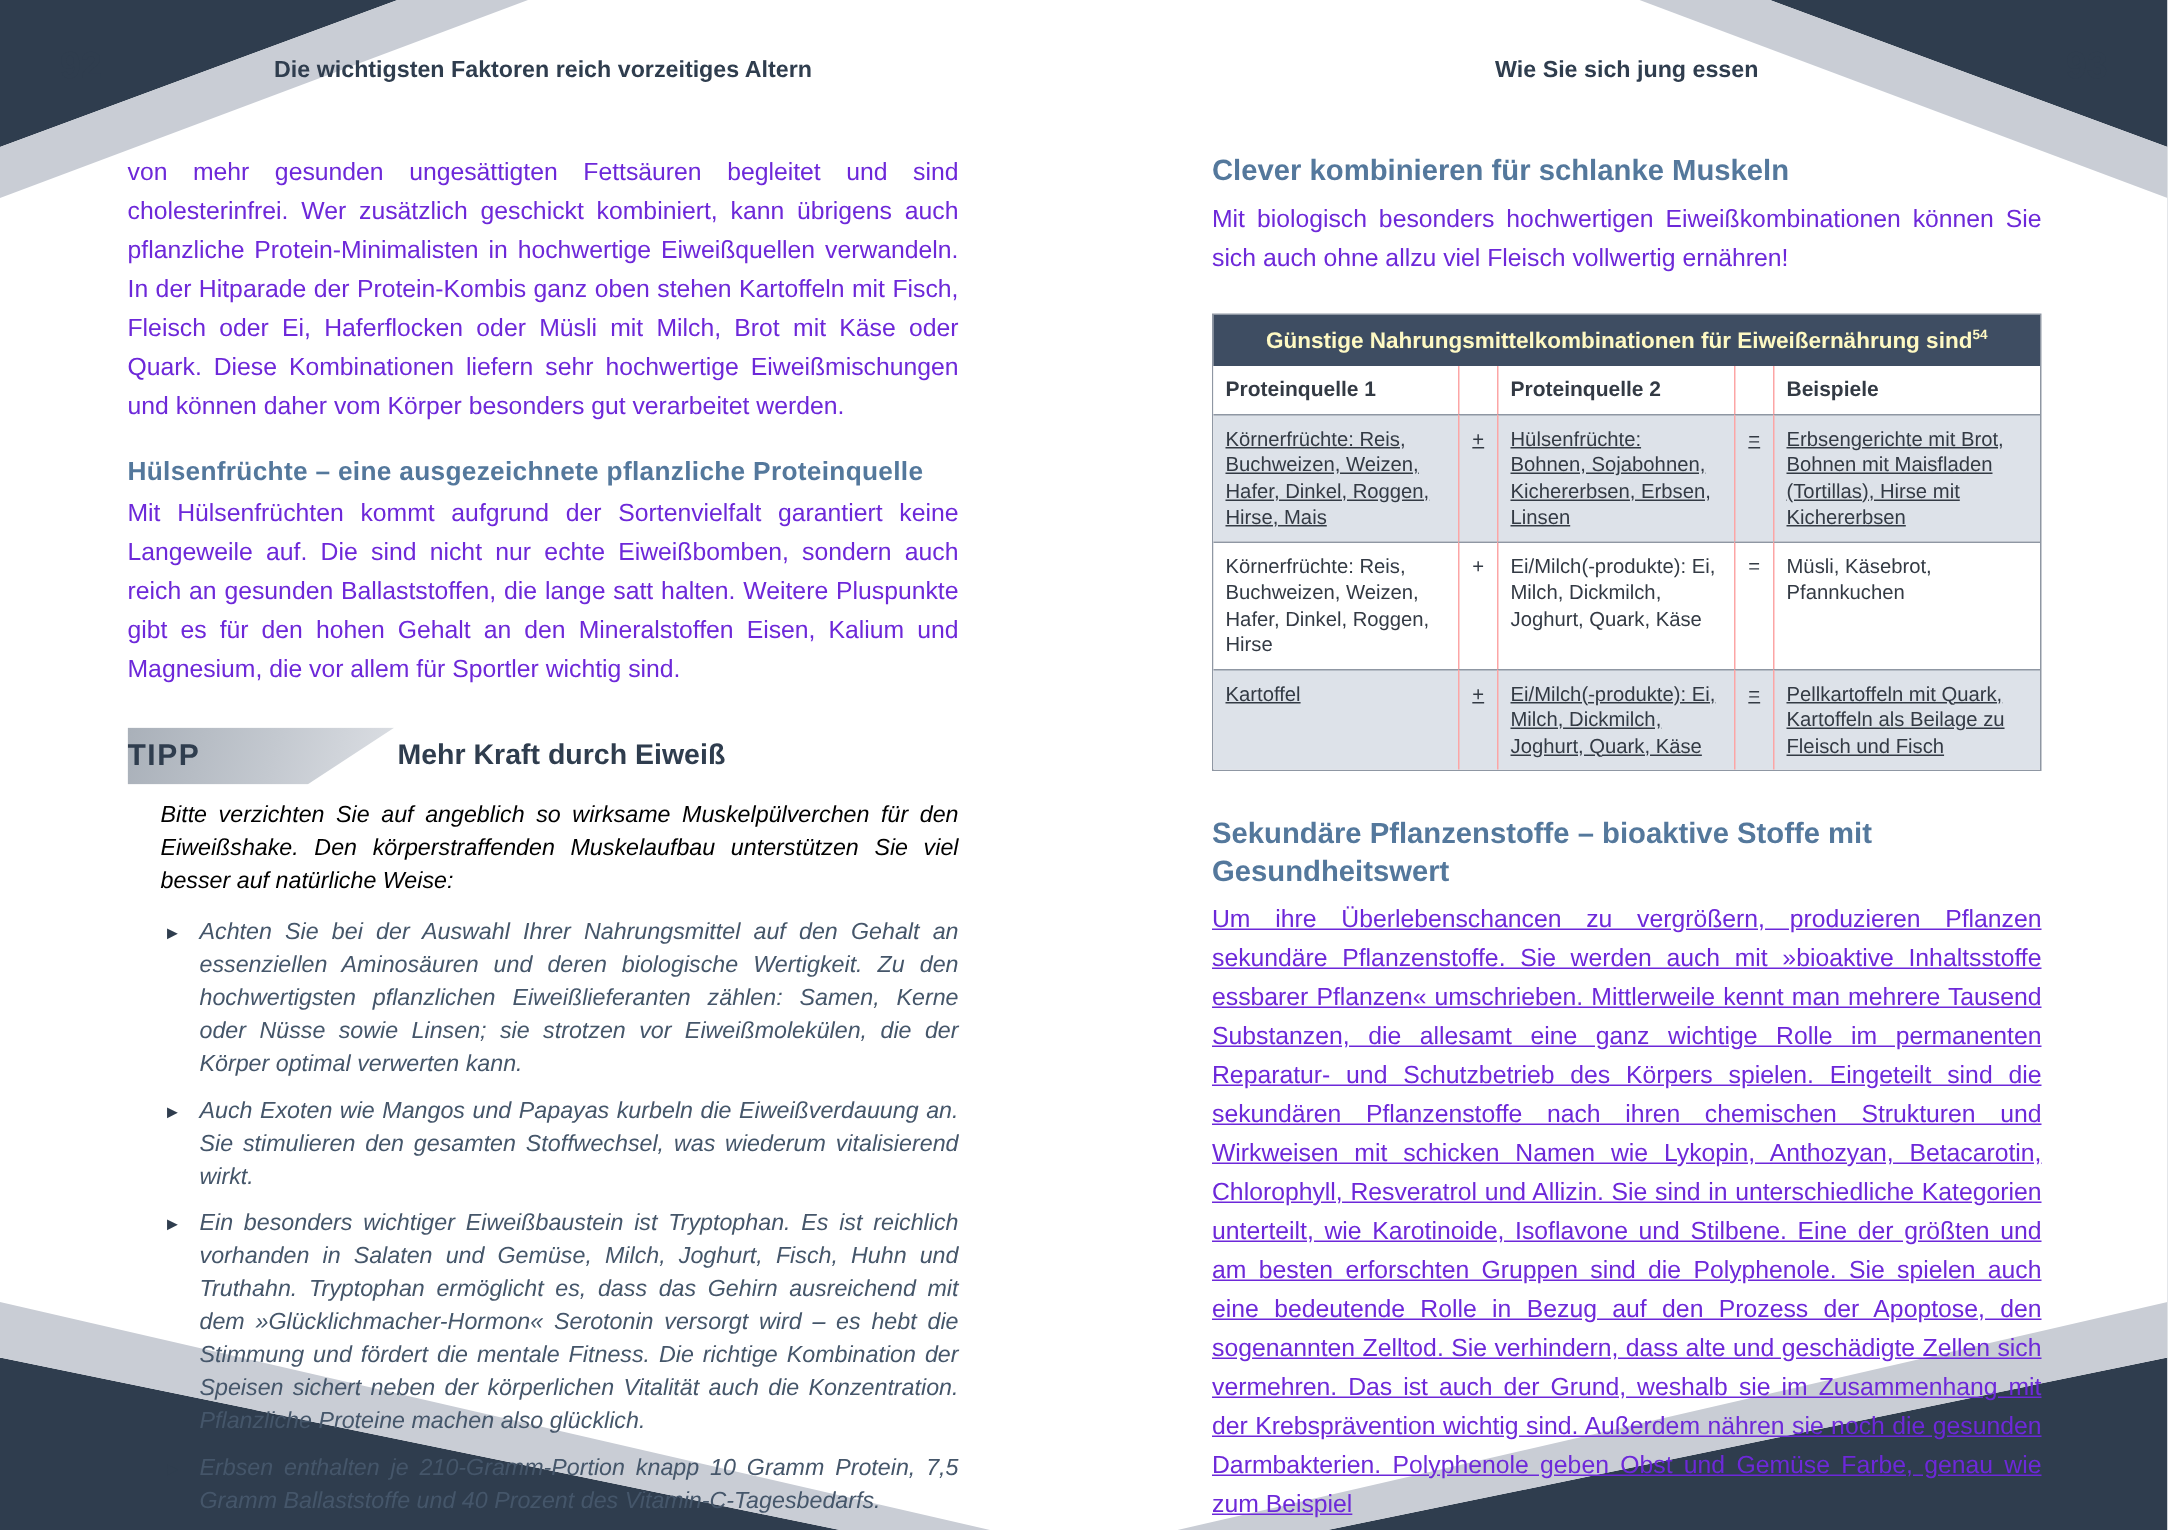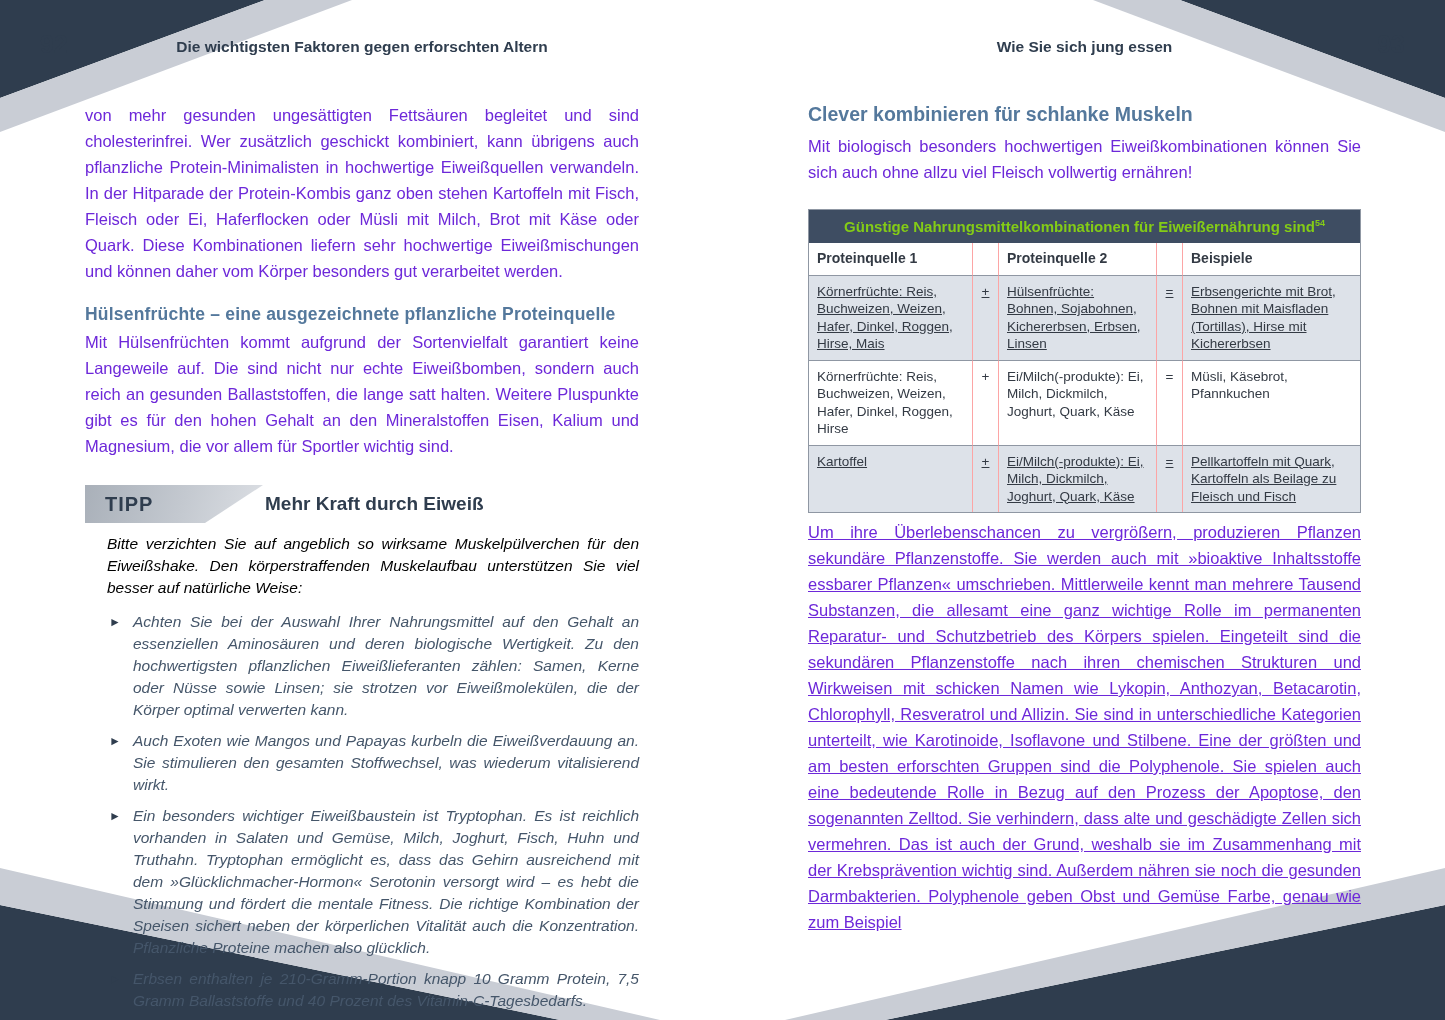--- a/index.html
+++ b/index.html
@@ -46,41 +46,41 @@
     margin:0 0 6px 0;font-size:19.5px;font-weight:700;color:#54789c;line-height:25px;
   }
 
   
   .tip-box{margin-top:26px;}
   .tip-head{display:flex;align-items:center;height:38px;}
   .tip-flag{
     width:178px;height:38px;flex:0 0 auto;
     background:linear-gradient(105deg,#a9b0b9 0%,#c4c9d0 55%,#dcdfe4 100%);
     clip-path:polygon(0 0,100% 0,calc(100% - 58px) 100%,0 100%);
-    display:flex;align-items:center;padding-left:20px;box-sizing:border-box;
+    display:flex;align-items:center;box-sizing:border-box;
   }
   .tip-flag span{font-size:20px;font-weight:700;color:#2f3d4e;letter-spacing:1px;}
   .tip-title{margin:0 0 0 2px;font-size:19px;font-weight:700;color:#2f3d4e;}
   .tip-intro{
     margin:10px 0 0 22px;font-size:15.5px;line-height:22px;font-style:italic;
     color:#000000;text-align:justify;
   }
   .tip-bullets{list-style:none;margin:12px 0 0 0;padding:0;}
   .tip-bullets li{
     position:relative;margin:0 0 9px 0;padding-left:48px;
     font-size:15.5px;line-height:22px;font-style:italic;color:#45566a;text-align:justify;
   }
   .tip-bullets .arrow{
     position:absolute;left:24px;top:0;font-style:normal;font-size:12px;color:#2f3d4e;line-height:22px;
   }
 
   
   .ptable{margin-top:24px;border:1px solid #8f97a3;}
   .ptable-title{
-    background:#3e4d62;color:#84cc16;text-align:center;font-size:15px;font-weight:700;
+    background:#3e4d62;color:#fef9c3;text-align:center;font-size:15px;font-weight:700;
     padding:8px 6px;
   }
   .ptable-title sup{font-size:9px;}
   .ptable-grid{display:grid;grid-template-columns:163px 26px 158px 26px 1fr;background:#ffffff;}
   .cell{
     border-top:1px solid #8f97a3;border-left:1px solid #fca5a5;
     padding:7px 8px;font-size:13.5px;line-height:17.5px;color:#333a44;box-sizing:border-box;
   }
   .cell:nth-child(5n+1){border-left:none;}
   .cell.head{font-weight:700;font-size:14px;border-top:none;background:#ffffff;}
@@ -98,21 +98,21 @@
   <div class="shape grayband tl-gray"></div>
   <div class="shape navy tr-dark"></div>
   <div class="shape grayband tr-gray"></div>
   <div class="shape navy bl-dark"></div>
   <div class="shape grayband bl-gray"></div>
   <div class="shape navy br-dark"></div>
   <div class="shape grayband br-gray"></div>
 </div>
 
 <div class="pagenum left">92</div>
-<div class="runhead left">Die wichtigsten Faktoren gegen erforschten Altern</div>
+<div class="runhead left">Die wichtigsten Faktoren reich vorzeitiges Altern</div>
 <div class="runhead right">Wie Sie sich jung essen</div>
 <div class="pagenum right">93</div>
 
 <section class="page page-left">
   <p class="body-text">von mehr gesunden ungesättigten Fettsäuren begleitet und sind cholesterinfrei. Wer zusätzlich geschickt kombiniert, kann übrigens auch pflanzliche Protein-Minimalisten in hochwertige Eiweißquellen verwandeln. In der Hitparade der Protein-Kombis ganz oben stehen Kartoffeln mit Fisch, Fleisch oder Ei, Haferflocken oder Müsli mit Milch, Brot mit Käse oder Quark. Diese Kombinationen liefern sehr hochwertige Eiweißmischungen und können daher vom Körper besonders gut verarbeitet werden.</p>
 
   <h2 class="sub-heading">Hülsenfrüchte – eine ausgezeichnete pflanzliche Proteinquelle</h2>
   <p class="body-text">Mit Hülsenfrüchten kommt aufgrund der Sortenvielfalt garantiert keine Langeweile auf. Die sind nicht nur echte Eiweißbomben, sondern auch reich an gesunden Ballaststoffen, die lange satt halten. Weitere Pluspunkte gibt es für den hohen Gehalt an den Mineralstoffen Eisen, Kalium und Magnesium, die vor allem für Sportler wichtig sind.</p>
 
   <div class="tip-box">
@@ -173,14 +173,15 @@
       <div class="cell">Müsli, Käsebrot, Pfannkuchen</div>
 
       <div class="cell row-shade">Kartoffel</div>
       <div class="cell op row-shade">+</div>
       <div class="cell row-shade">Ei/Milch(-produkte): Ei, Milch, Dickmilch, Joghurt, Quark, Käse</div>
       <div class="cell op row-shade">=</div>
       <div class="cell row-shade">Pellkartoffeln mit Quark, Kartoffeln als Beilage zu Fleisch und Fisch</div>
     </div>
   </div>
 
+  <h2 class="big-heading mt-sect">Sekundäre Pflanzenstoffe – bioaktive Stoffe mit Gesundheitswert</h2>
   <p class="body-text mt-para">Um ihre Überlebenschancen zu vergrößern, produzieren Pflanzen sekundäre Pflanzenstoffe. Sie werden auch mit »bioaktive Inhaltsstoffe essbarer Pflanzen« umschrieben. Mittlerweile kennt man mehrere Tausend Substanzen, die allesamt eine ganz wichtige Rolle im permanenten Reparatur- und Schutzbetrieb des Körpers spielen. Eingeteilt sind die sekundären Pflanzenstoffe nach ihren chemischen Strukturen und Wirkweisen mit schicken Namen wie Lykopin, Anthozyan, Betacarotin, Chlorophyll, Resveratrol und Allizin. Sie sind in unterschiedliche Kategorien unterteilt, wie Karotinoide, Isoflavone und Stilbene. Eine der größten und am besten erforschten Gruppen sind die Polyphenole. Sie spielen auch eine bedeutende Rolle in Bezug auf den Prozess der Apoptose, den sogenannten Zelltod. Sie verhindern, dass alte und geschädigte Zellen sich vermehren. Das ist auch der Grund, weshalb sie im Zusammenhang mit der Krebsprävention wichtig sind. Außerdem nähren sie noch die gesunden Darmbakterien. Polyphenole geben Obst und Gemüse Farbe, genau wie zum Beispiel</p>
 </section>
 
 </body></html>

